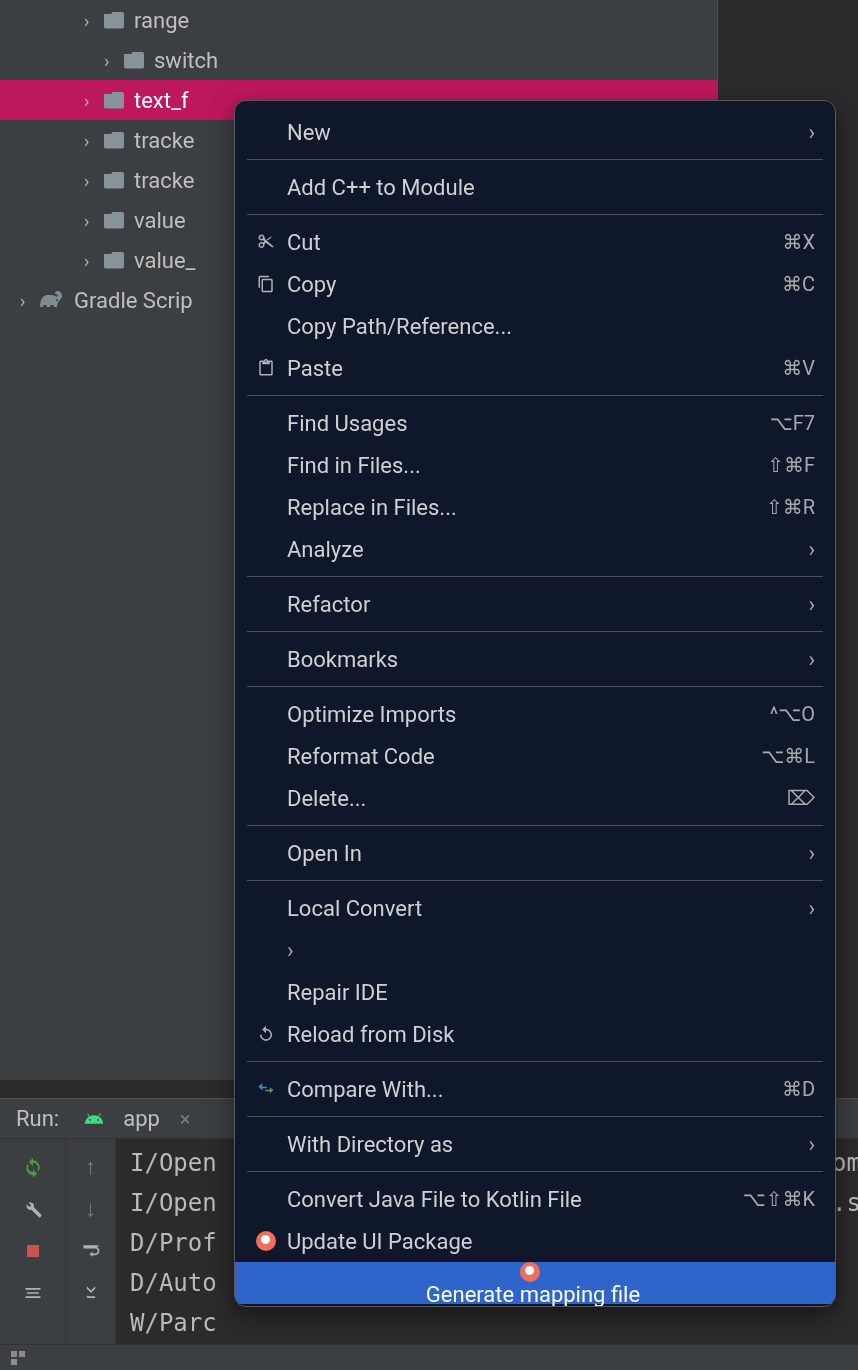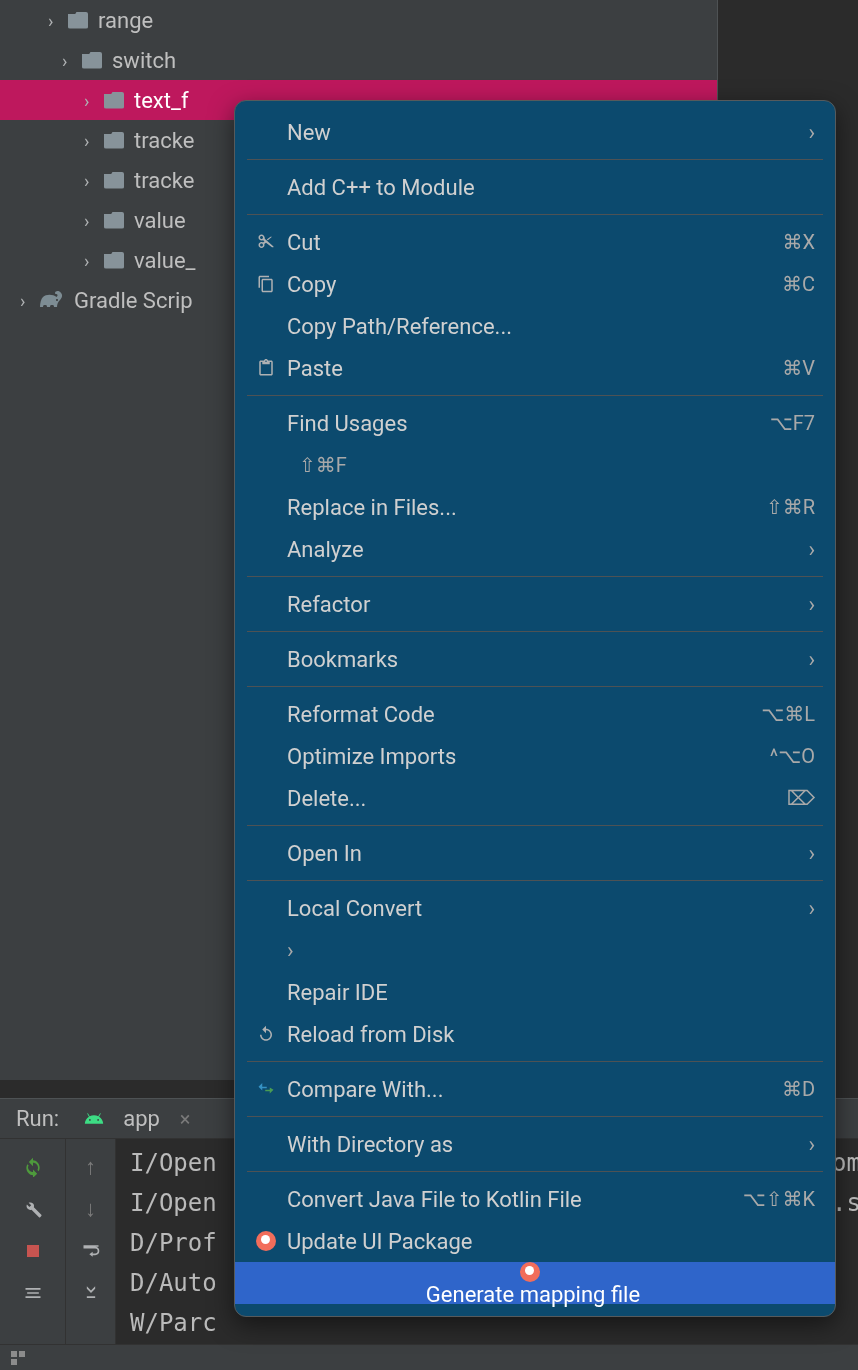--- a/index.html
+++ b/index.html
@@ -73,25 +73,25 @@
     flex:1; font-family:Menlo,Consolas,monospace;
     color:#BABABA; font-size:24px; line-height:40px;
     padding:4px 0 0 14px;
     white-space:pre; overflow:hidden;
   }
 
   
   .context-menu {
     position:absolute; top:100px; left:234px;
     width:602px;
-    background:#0c4a6e;
+    background:#0f172a;
     border:1px solid #565A5C;
     border-radius:12px;
     box-shadow:0 8px 24px rgba(0,0,0,.5);
-    padding:10px 0 12px 0;
+    padding:10px 0 2px 0;
     overflow:hidden;
   }
   .menu-item {
     display:flex; align-items:center;
     height:42px; padding:0 20px 0 16px;
     font-size:22px; color:#D0D0D0;
   }
   .menu-item:last-child { margin-bottom:0; }
   .menu-item.highlight { background:#2F65CA; color:#FFFFFF;flex-direction:column; }
   .menu-icon { width:30px; display:flex; align-items:center; justify-content:center; margin-right:6px; }
@@ -116,26 +116,26 @@
   .statusbar-left {
     display:flex; align-items:center; height:100%; padding-left:10px;
     color:#8C8C8C; font-size:18px;
   }
 </style>
 </head>
 <body>
 
 <div class="project-panel">
   <div id="tree-rows">
-      <div class="tree-row" style="padding-left: 48px;">
+      <div class="tree-row" style="padding-left: 84px;">
         <span class="chev"></span>
         <span class="folder-icon"></span>
         <span>range</span>
       </div>
-      <div class="tree-row" style="padding-left: 62px;">
+      <div class="tree-row" style="padding-left: 104px;">
         <span class="chev"></span>
         <span class="folder-icon"></span>
         <span>switch</span>
       </div>
       <div class="tree-row selected" style="padding-left: 84px;">
         <span class="chev"></span>
         <span class="folder-icon"></span>
         <span>text_f</span>
       </div>
       <div class="tree-row" style="padding-left: 84px;">
@@ -287,20 +287,21 @@
       <span class="menu-right">⌘V</span>
     </div>
     <div class="sep"></div>
     <div class="menu-item">
       <span class="menu-icon"></span>
       <span class="menu-label">Find Usages</span>
       <span class="menu-right">⌥F7</span>
     </div>
     <div class="menu-item">
       <span class="menu-icon"></span>
+      <span class="menu-label">Find in Files...</span>
       <span class="menu-right">⇧⌘F</span>
     </div>
     <div class="menu-item">
       <span class="menu-icon"></span>
       <span class="menu-label">Replace in Files...</span>
       <span class="menu-right">⇧⌘R</span>
     </div>
     <div class="menu-item">
       <span class="menu-icon"></span>
       <span class="menu-label">Analyze</span>
@@ -314,27 +315,27 @@
     </div>
     <div class="sep"></div>
     <div class="menu-item">
       <span class="menu-icon"></span>
       <span class="menu-label">Bookmarks</span>
       <span class="submenu-arrow">›</span>
     </div>
     <div class="sep"></div>
     <div class="menu-item">
       <span class="menu-icon"></span>
+      <span class="menu-label">Optimize Imports</span>
+      <span class="menu-right">^⌥O</span>
+    </div>
+    <div class="menu-item">
+      <span class="menu-icon"></span>
       <span class="menu-label">Reformat Code</span>
       <span class="menu-right">⌥⌘L</span>
-    </div>
-    <div class="menu-item">
-      <span class="menu-icon"></span>
-      <span class="menu-label">Optimize Imports</span>
-      <span class="menu-right">^⌥O</span>
     </div>
     <div class="menu-item">
       <span class="menu-icon"></span>
       <span class="menu-label">Delete...</span>
       <span class="menu-right">⌦</span>
     </div>
     <div class="sep"></div>
     <div class="menu-item">
       <span class="menu-icon"></span>
       <span class="menu-label">Open In</span>

